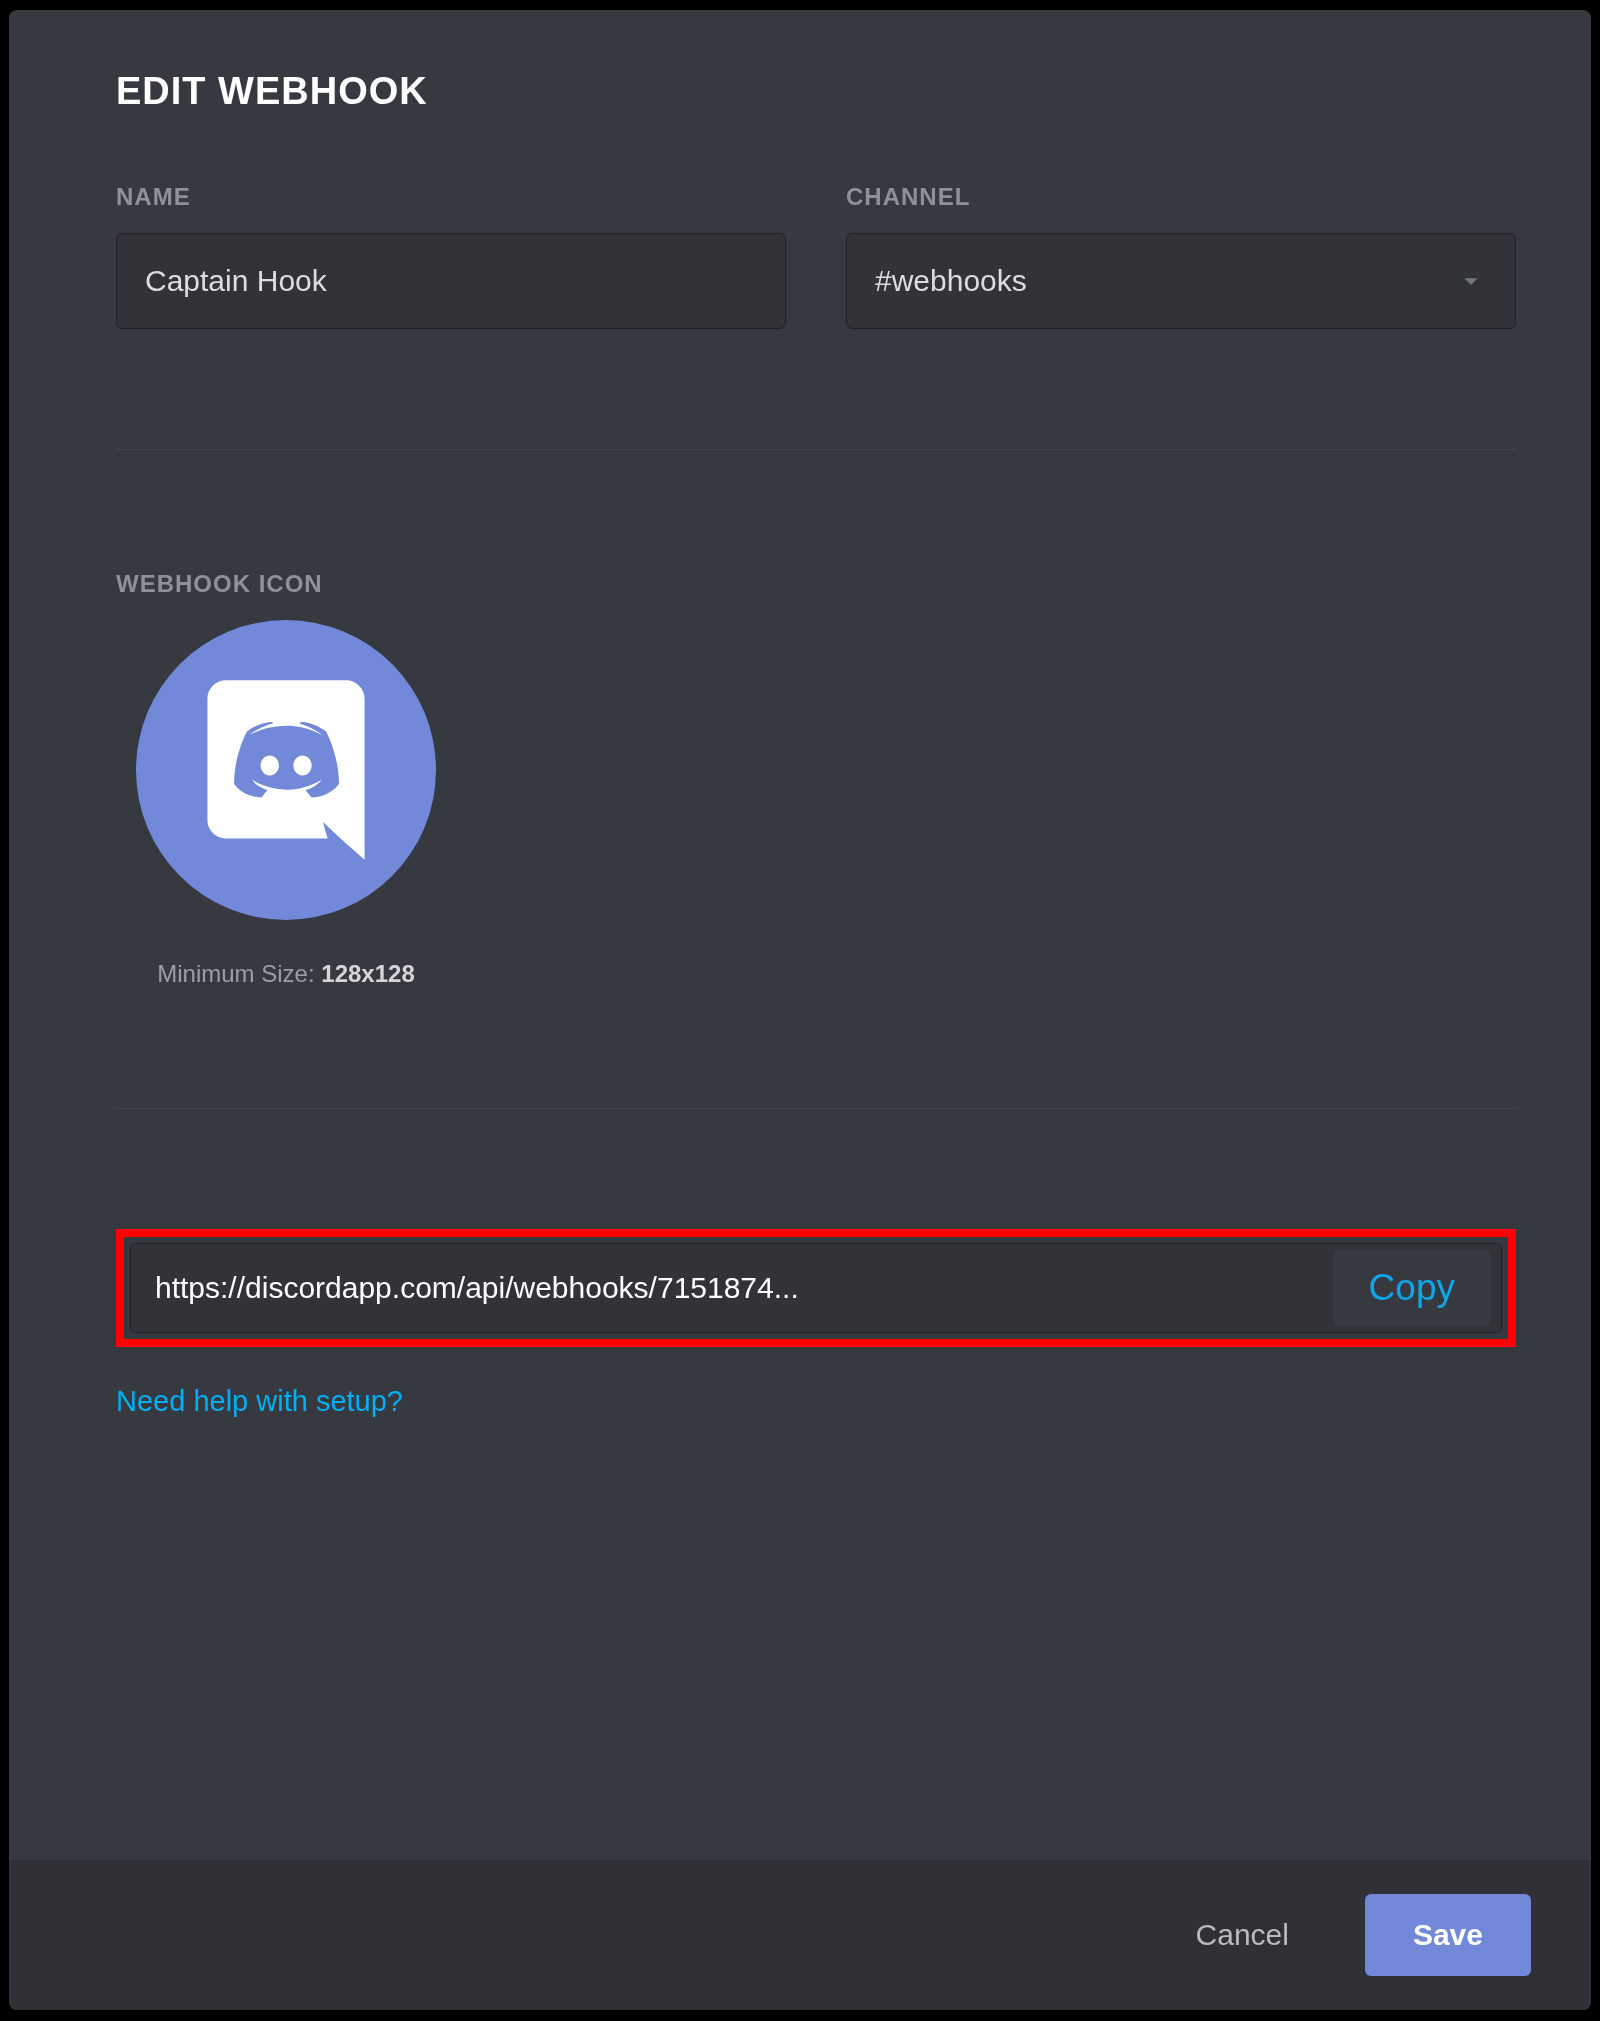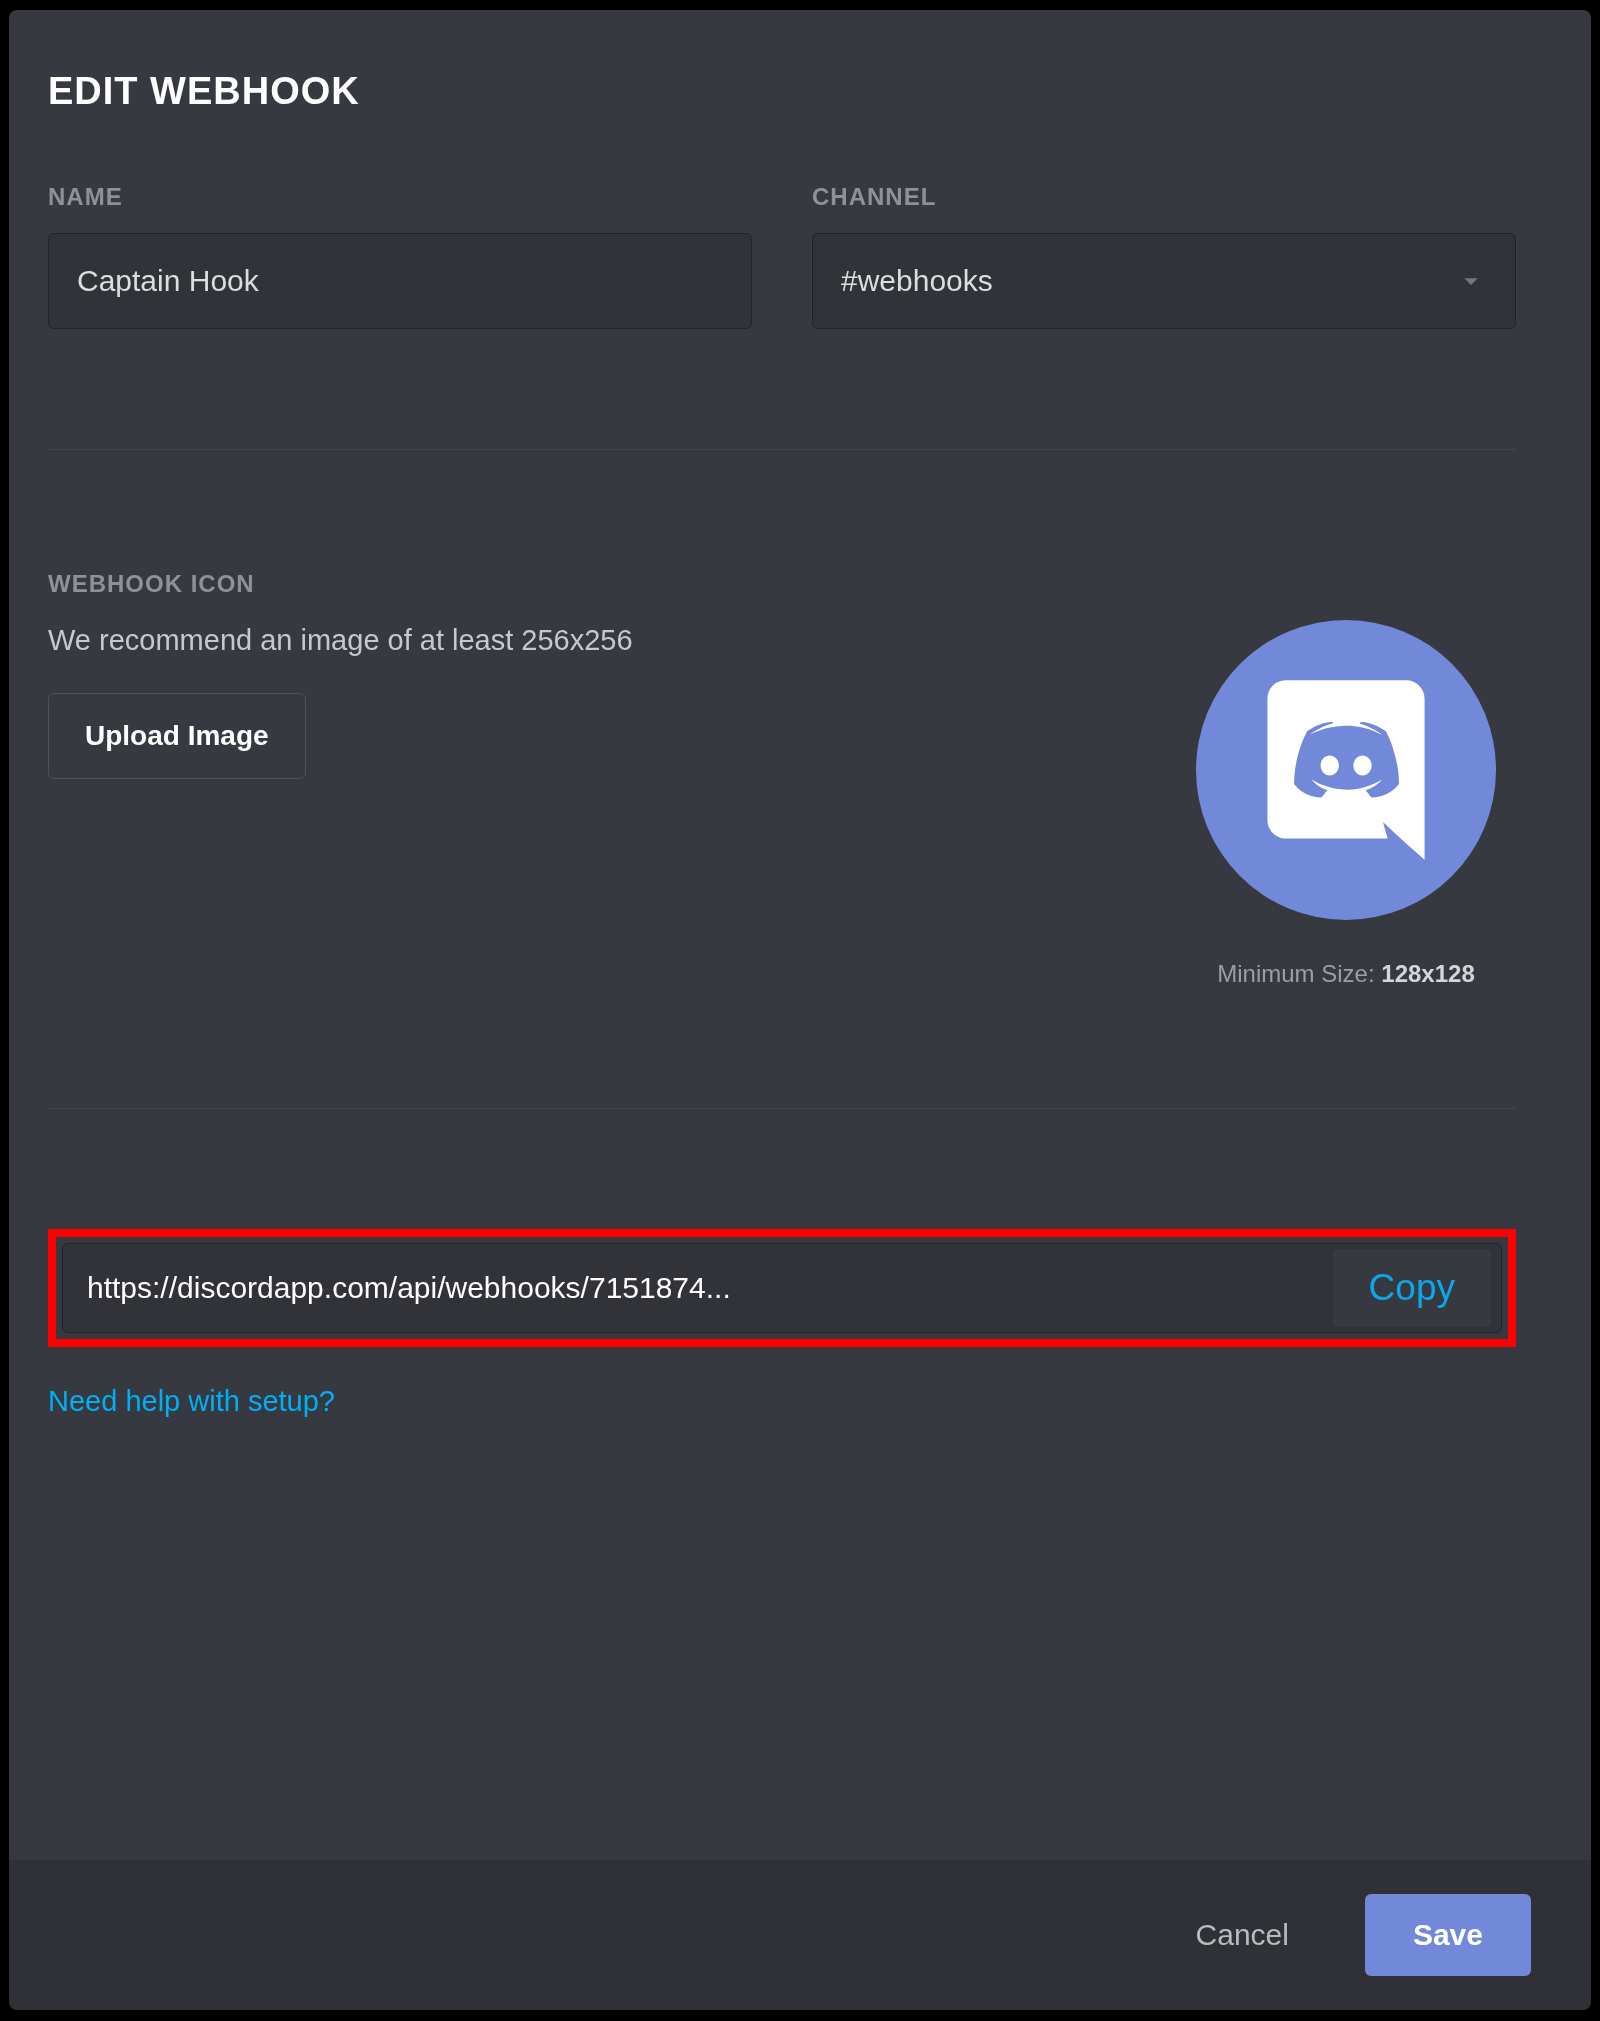--- a/index.html
+++ b/index.html
@@ -15,21 +15,21 @@
       width: 1582px;
       height: 2000px;
       margin: 10px auto 0 auto;
       border-radius: 8px;
       display: flex;
       flex-direction: column;
       position: relative;
     }
     .content {
       flex: 1;
-      padding: 60px 75px 0 39px;
+      padding: 60px 75px 0 107px;
     }
     .title {
       color: #ffffff;
       font-size: 38px;
       font-weight: 700;
       letter-spacing: 1px;
       margin-bottom: 70px;
     }
     .row {
       display: flex;
@@ -224,24 +224,20 @@
             </svg>
         </div>
       </div>
     </div>
 
     <hr class="divider">
 
     <div class="icon-section">
       <div class="label">WEBHOOK ICON</div>
       <div class="icon-row">
-        <div class="icon-left">
-          <div class="hint">We recommend an image of at least 256x256</div>
-          <button class="upload-btn">Upload Image</button>
-        </div>
         <div class="icon-right">
           <div class="avatar">
             <svg viewBox="0 0 245 240" fill="#ffffff">
               <path d="M104.4 103.9c-5.7 0-10.2 5-10.2 11.1s4.6 11.1 10.2 11.1c5.7 0 10.2-5 10.2-11.1.1-6.1-4.5-11.1-10.2-11.1zM140.9 103.9c-5.7 0-10.2 5-10.2 11.1s4.6 11.1 10.2 11.1c5.7 0 10.2-5 10.2-11.1s-4.5-11.1-10.2-11.1z"></path>
               <path d="M189.5 20h-134C44.2 20 35 29.2 35 40.6v135.2c0 11.4 9.2 20.6 20.5 20.6h113.4l-5.3-18.5 12.8 11.9 12.1 11.2 21.5 19V40.6c0-11.4-9.2-20.6-20.5-20.6zm-38.6 130.6s-3.6-4.3-6.6-8.1c13.1-3.7 18.1-11.9 18.1-11.9-4.1 2.7-8 4.6-11.5 5.9-5 2.1-9.8 3.5-14.5 4.3-9.6 1.8-18.4 1.3-25.9-.1-5.7-1.1-10.6-2.7-14.7-4.3-2.3-.9-4.8-2-7.3-3.4-.3-.2-.6-.3-.9-.5-.2-.1-.3-.2-.4-.3-1.8-1-2.8-1.7-2.8-1.7s4.8 8 17.5 11.8c-3 3.8-6.7 8.3-6.7 8.3-22.1-.7-30.5-15.2-30.5-15.2 0-32.2 14.4-58.3 14.4-58.3 14.4-10.8 28.1-10.5 28.1-10.5l1 1.2c-18 5.2-26.3 13.1-26.3 13.1s2.2-1.2 5.9-2.9c10.7-4.7 19.2-6 22.7-6.3.6-.1 1.1-.2 1.7-.2 6.1-.8 13-1 20.2-.2 9.5 1.1 19.7 3.9 30.1 9.6 0 0-7.9-7.5-24.9-12.7l1.4-1.6s13.7-.3 28.1 10.5c0 0 14.4 26.1 14.4 58.3 0 0-8.5 14.5-30.6 15.2z"></path>
             </svg>
           </div>
           <div class="min-size">
             <span>Minimum Size: </span><strong>128x128</strong>
           </div>

